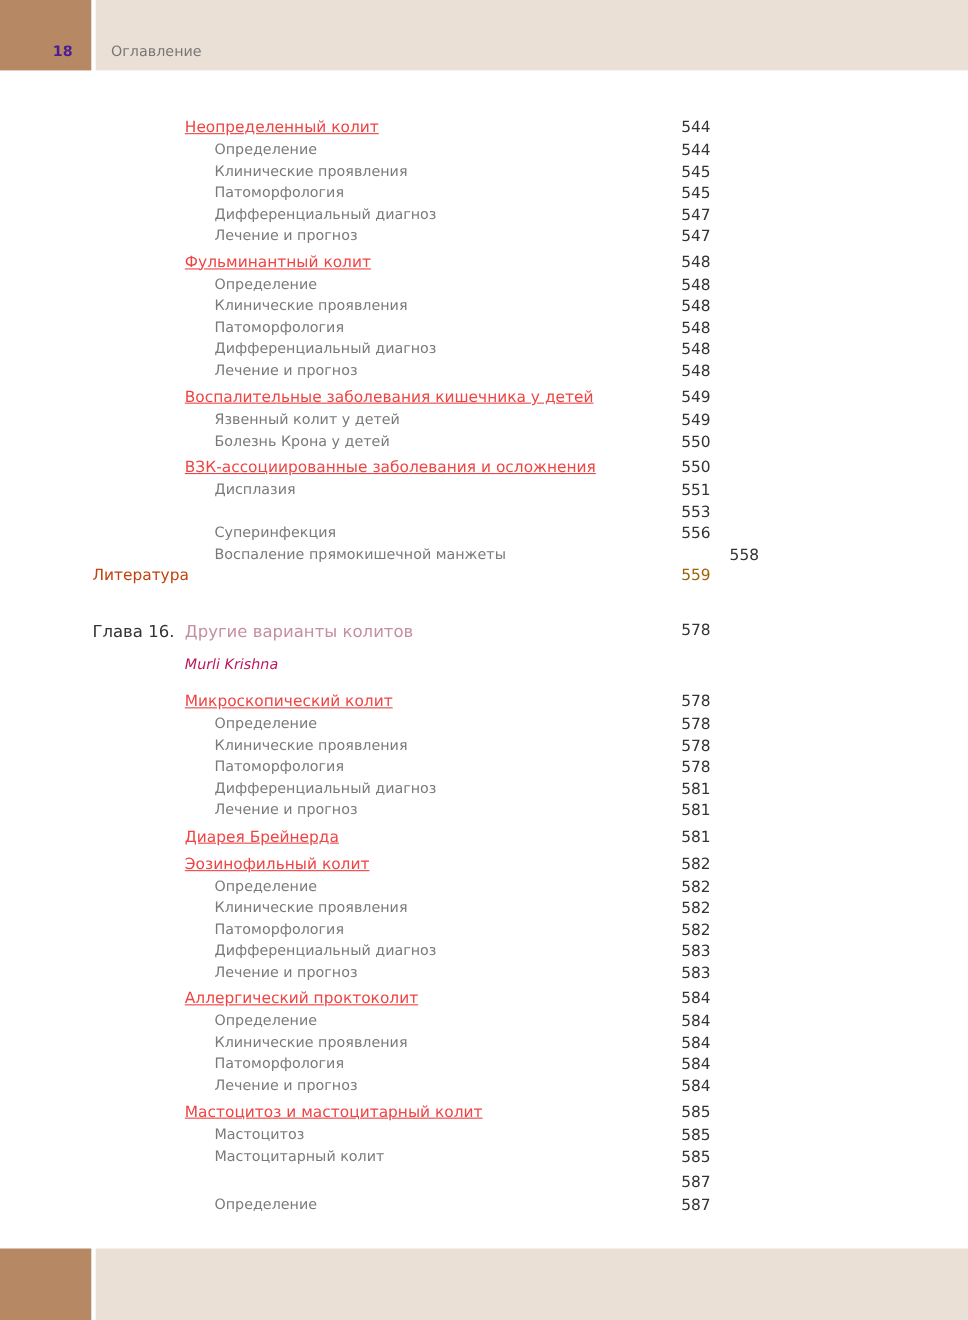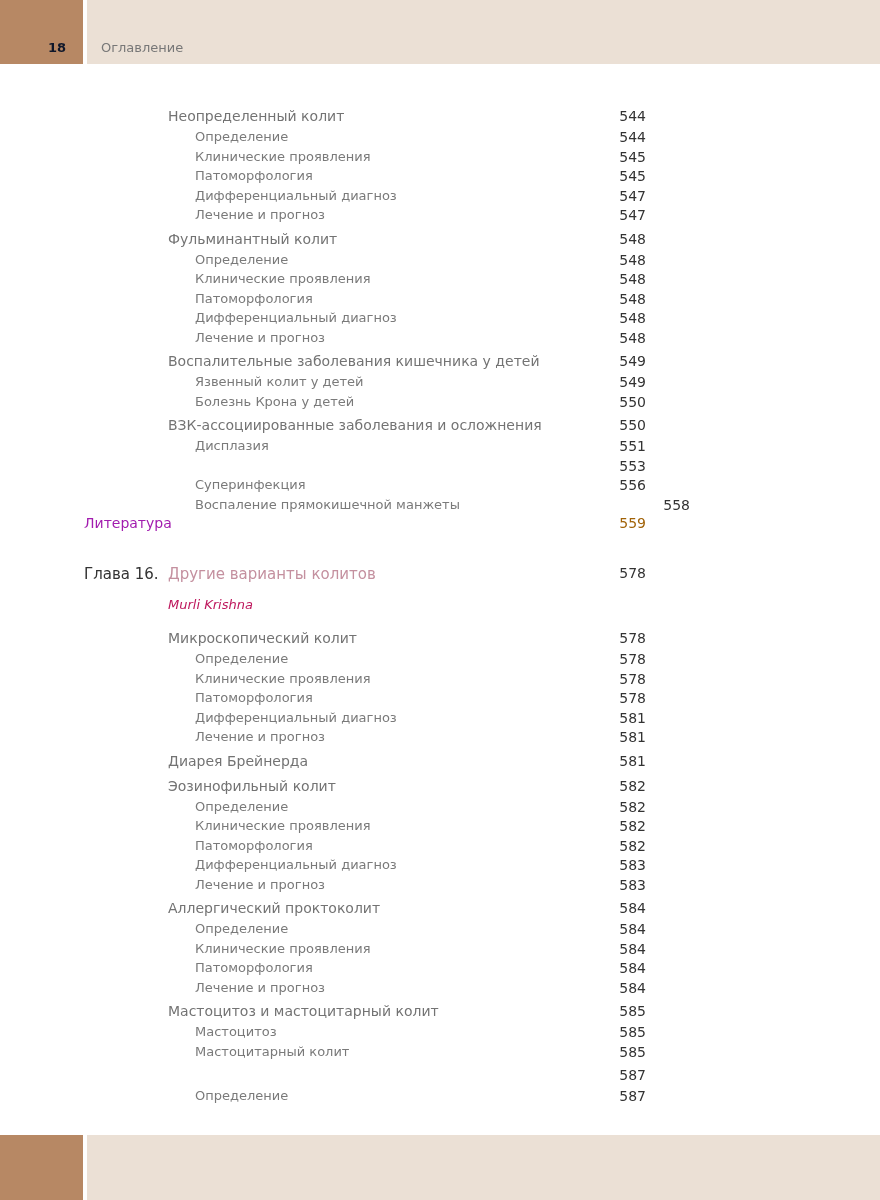--- a/index.html
+++ b/index.html
@@ -4,43 +4,43 @@
   <style>
     html, body { margin: 0; padding: 0; }
     body {
       width: 880px; height: 1200px; background: #ffffff; position: relative; overflow: hidden;
       font-family: "DejaVu Sans", sans-serif;
     }
     .hdr-num {
       position: absolute; left: 0; top: 0; width: 83px; height: 64px; background: #b78864;
     }
     .hdr-num span {
-      position: absolute; right: 17px; top: 40px; color: #0f172a; font-weight: bold; font-size: 13px;
+      position: absolute; right: 17px; top: 40px; color: #4c1d95; font-weight: bold; font-size: 13px;
     }
     .hdr-band {
       position: absolute; left: 87px; top: 0; right: 0; height: 64px; background: #ebe0d5;
     }
     .hdr-band span {
       position: absolute; left: 14px; top: 40px; color: #777; font-size: 13px;
     }
     .ftr-num {
       position: absolute; left: 0; top: 1135px; width: 83px; bottom: 0; background: #b78864;
     }
     .ftr-band {
       position: absolute; left: 87px; top: 1135px; right: 0; bottom: 0; background: #ebe0d5;
     }
     .toc { position: absolute; left: 0; top: 0; width: 880px; }
     .row { position: absolute; left: 0; width: 880px; height: 20px; }
     .row .t { position: absolute; white-space: nowrap; }
     .row .p { position: absolute; right: 234px; text-align: right; }
-    .lvl1 .t { left: 168px; font-size: 14px; color: #737373; }
+    .lvl1 .t { left: 168px; font-size: 14px; color: #ef4444; text-decoration: underline; }
     .lvl1 .p { font-size: 14px; color: #333; }
     .lvl2 .t { left: 195px; font-size: 13px; color: #7a7a7a; }
     .lvl2 .p { font-size: 14px; color: #333; }
-    .lit .t { left: 84px; font-size: 14px; color: #a21caf; }
+    .lit .t { left: 84px; font-size: 14px; color: #c2410c; }
     .lit .p { font-size: 14px; color: #a16207; }
     .chap .lbl { position: absolute; left: 84px; font-size: 15px; color: #333; }
     .chap .t { left: 168px; font-size: 15px; color: #c4909f; }
     .chap .p { font-size: 14px; color: #333; }
     .author .t { left: 168px; font-size: 13px; color: #be185d; font-style: italic; }
   </style>
 </head>
 <body>
 
 <div class="hdr-num">

